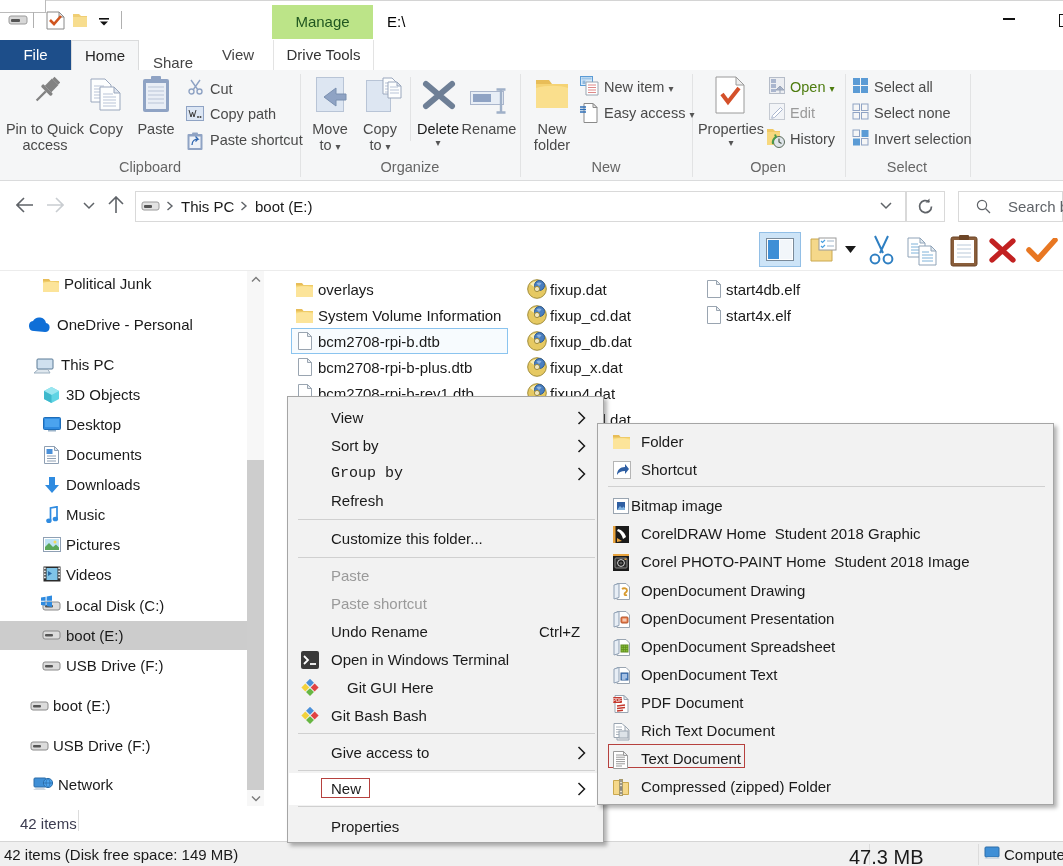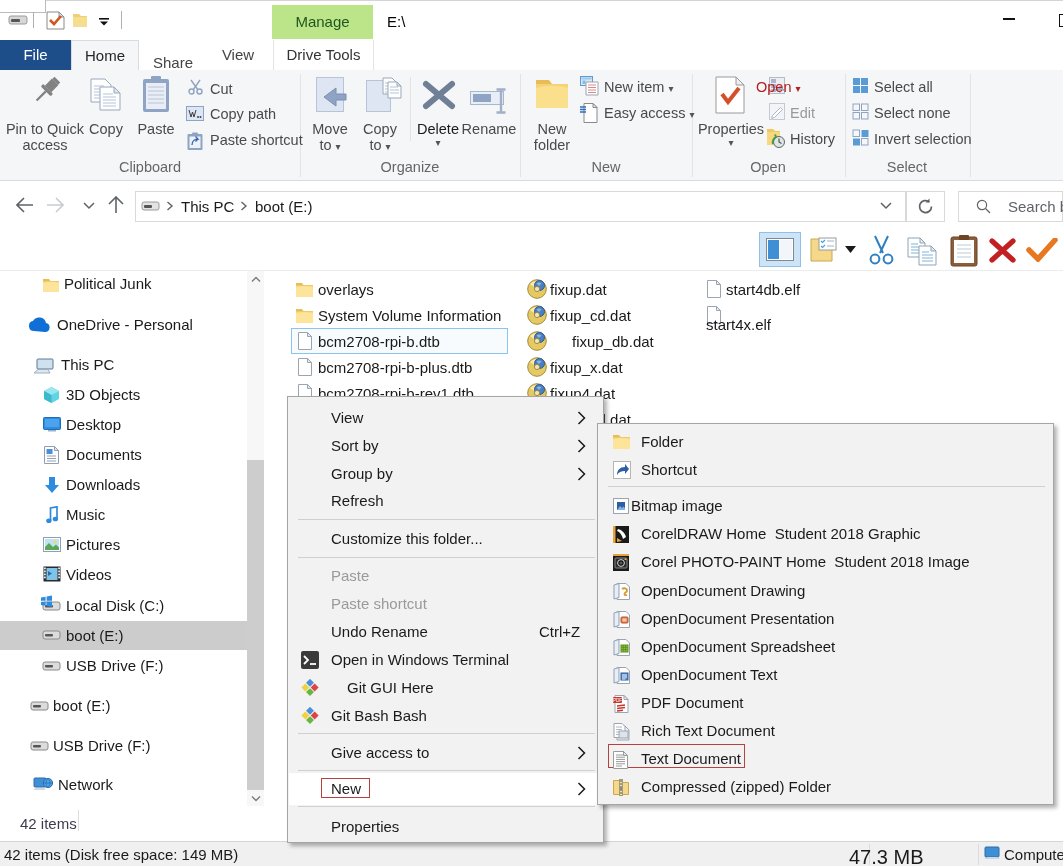--- a/index.html
+++ b/index.html
@@ -230,21 +230,21 @@
   <div class="a" style="left:694px;top:67px;width:74px;text-align:center;font-size:10px;color:#555;">▾</div>
   <div class="ic" style="left:769px;top:7px;">
       <svg width="16" height="17" viewBox="0 0 16 17">
         <rect x="0.5" y="0.5" width="15" height="16" fill="#eceef2" stroke="#b5bcc8"></rect>
         <rect x="2" y="2" width="5" height="4" fill="#aab6ce"></rect>
         <rect x="2" y="7" width="5" height="4" fill="#aab6ce"></rect>
         <rect x="2" y="12" width="5" height="3" fill="#aab6ce"></rect>
         <path d="M11 16V9l-4 4h8l-4-4" fill="#aab6ce" stroke="#9aa5b8"></path>
       </svg>
     </div>
-  <div class="a" style="left:756px;top:9px;color:#b91c1c;">Open <span style="font-size:10px;">▾</span></div>
+  <div class="a" style="left:790px;top:9px;color:#4d7c0f;">Open <span style="font-size:10px;">▾</span></div>
   <div class="ic" style="left:769px;top:33px;">
       <svg width="16" height="17" viewBox="0 0 16 17">
         <rect x="0.5" y="0.5" width="15" height="16" fill="#f2f4f7" stroke="#c5cad2"></rect>
         <path d="M3.5 12.5l8-8 2 2-8 8-2.8 0.8z" fill="#fff" stroke="#aab6ce"></path>
       </svg>
     </div>
   <div class="a" style="left:790px;top:35px;color:#9a9a9a;">Edit</div>
   <div class="ic" style="left:766px;top:58px;">
       <svg width="20" height="20" viewBox="0 0 20 20">
         <path d="M1 1h6l2 2h5v14H1z" fill="#f0c862"></path>
@@ -657,21 +657,21 @@
   <div class="a" style="left:284px;top:32px;height:26px;line-height:26px;">fixup_cd.dat</div>
   <div class="ic" style="left:261px;top:60px;">
       <svg width="20" height="20" viewBox="0 0 20 20">
         <circle cx="10" cy="10" r="9.3" fill="#e6c962" stroke="#a08c3a"></circle>
         <path d="M3 5a9 9 0 0 1 10-2L10 10z" fill="#f7ecb4"></path>
         <circle cx="12.5" cy="6.5" r="5" fill="#4a7fc0" stroke="#2d5a94"></circle>
         <path d="M9.5 4.5a4 4 0 0 1 5 0L12 7z" fill="#8fb3dd"></path>
         <circle cx="10" cy="10" r="2.6" fill="#efe6c0" stroke="#a08c3a"></circle>
       </svg>
     </div>
-  <div class="a" style="left:284px;top:58px;height:26px;line-height:26px;margin-left:22px;">fixup_db.dat</div>
+  <div class="a" style="left:284px;top:58px;height:26px;line-height:26px;">fixup_db.dat</div>
   <div class="ic" style="left:261px;top:86px;">
       <svg width="20" height="20" viewBox="0 0 20 20">
         <circle cx="10" cy="10" r="9.3" fill="#e6c962" stroke="#a08c3a"></circle>
         <path d="M3 5a9 9 0 0 1 10-2L10 10z" fill="#f7ecb4"></path>
         <circle cx="12.5" cy="6.5" r="5" fill="#4a7fc0" stroke="#2d5a94"></circle>
         <path d="M9.5 4.5a4 4 0 0 1 5 0L12 7z" fill="#8fb3dd"></path>
         <circle cx="10" cy="10" r="2.6" fill="#efe6c0" stroke="#a08c3a"></circle>
       </svg>
     </div>
   <div class="a" style="left:284px;top:84px;height:26px;line-height:26px;">fixup_x.dat</div>
@@ -702,21 +702,21 @@
         <path d="M9.5 0.5l4 4h-4z" fill="#e8edf2" stroke="#9aa5b1"></path>
       </svg>
     </div>
   <div class="a" style="left:460px;top:6px;height:26px;line-height:26px;">start4db.elf</div>
   <div class="ic" style="left:441px;top:35px;">
       <svg width="14" height="18" viewBox="0 0 14 18">
         <path d="M0.5 0.5h9l4 4v13h-13z" fill="#fff" stroke="#9aa5b1"></path>
         <path d="M9.5 0.5l4 4h-4z" fill="#e8edf2" stroke="#9aa5b1"></path>
       </svg>
     </div>
-  <div class="a" style="left:440px;top:32px;height:26px;line-height:26px;margin-top:9px;">start4x.elf</div>
+  <div class="a" style="left:460px;top:32px;height:26px;line-height:26px;">start4x.elf</div>
 </div>
 
 <div class="a" id="statusrow" style="left:0;top:806px;width:1063px;height:35px;background:#fff;">
   <div class="a" style="left:20px;top:9px;font-size:15px;color:#3c3c50;">42 items</div>
   <div class="a" style="left:78px;top:4px;width:1px;height:21px;background:#dcdcdc;"></div>
 </div>
 <div class="a" id="statusbar" style="left:0;top:841px;width:1063px;height:25px;background:#f0f0f0;border-top:1px solid #d5d5d5;box-sizing:border-box;">
   <div class="a" style="left:4px;top:4px;font-size:15px;color:#1a1a1a;">42 items (Disk free space: 149 MB)</div>
   <div class="a" style="left:869px;top:2px;width:1px;height:21px;background:#dcdcdc;"></div>
   <div class="a" style="left:849px;top:4px;font-size:20px;color:#1a1a1a;">47.3 MB</div>
@@ -736,21 +736,21 @@
       <svg width="9" height="14" viewBox="0 0 9 14">
         <path d="M1.5 1l6 6-6 6" stroke="#1a1a1a" stroke-width="1.5" fill="none"></path>
       </svg>
     </div>
   <div class="a" style="left:43px;top:35px;height:28px;line-height:28px;">Sort by</div>
   <div class="ic" style="left:289px;top:42px;">
       <svg width="9" height="14" viewBox="0 0 9 14">
         <path d="M1.5 1l6 6-6 6" stroke="#1a1a1a" stroke-width="1.5" fill="none"></path>
       </svg>
     </div>
-  <div class="a" style="left:43px;top:63px;height:28px;line-height:28px;">Group by</div>
+  <div class="a" style="left:43px;top:63px;height:28px;line-height:28px;font-family:Liberation Mono, monospace;">Group by</div>
   <div class="ic" style="left:289px;top:70px;">
       <svg width="9" height="14" viewBox="0 0 9 14">
         <path d="M1.5 1l6 6-6 6" stroke="#1a1a1a" stroke-width="1.5" fill="none"></path>
       </svg>
     </div>
   <div class="a" style="left:43px;top:90px;height:28px;line-height:28px;">Refresh</div>
   <div class="a" style="left:10px;top:122px;width:297px;height:1px;background:#d0d0d0;"></div>
   <div class="a" style="left:43px;top:128px;height:28px;line-height:28px;">Customize this folder...</div>
   <div class="a" style="left:10px;top:160px;width:297px;height:1px;background:#d0d0d0;"></div>
   <div class="a" style="left:43px;top:165px;height:28px;line-height:28px;color:#9a9a9a;">Paste</div>

